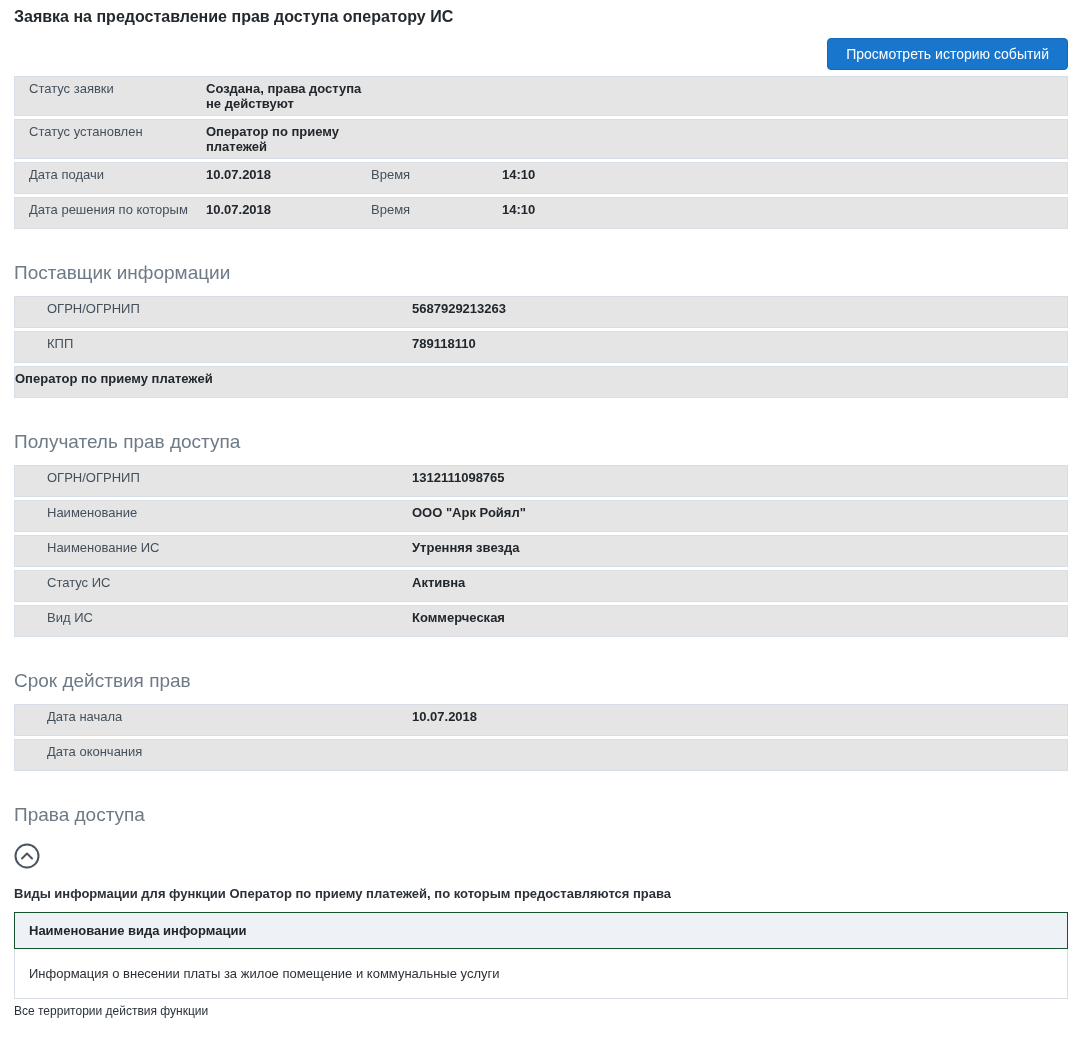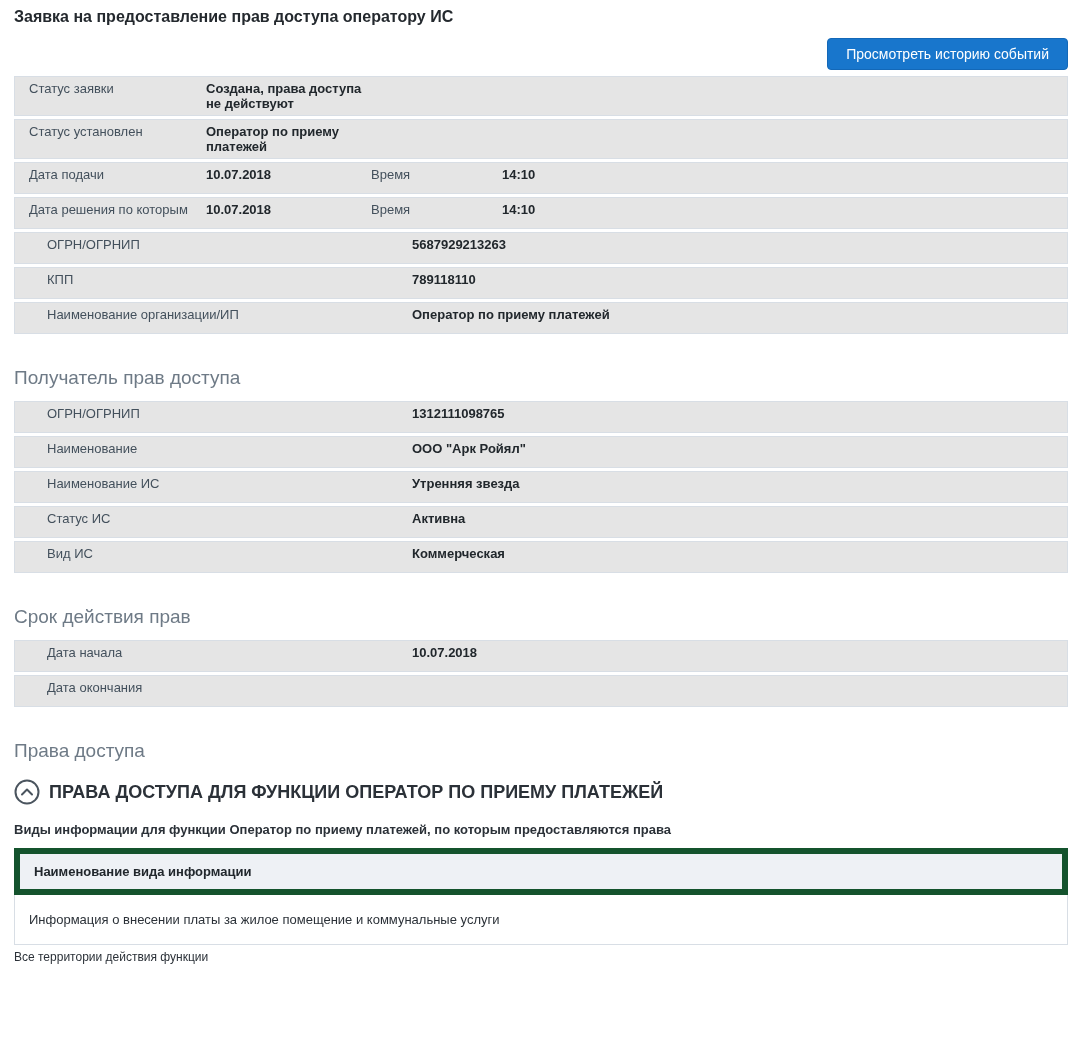--- a/index.html
+++ b/index.html
@@ -105,21 +105,21 @@
   .section-description {
     margin-top: 17px;
     font-size: 13px;
     font-weight: bold;
     color: #2b3138;
   }
 
   .list-table { margin-top: 11px; width: 100%; }
   .list-table-header {
     background: #eef1f5;
-    border: 6px solid #14532d;
+    border: 1px solid #14532d;
     font-size: 13px;
     font-weight: bold;
     color: #21272c;
     padding: 10px 14px;
   }
   .list-table-row {
     background: #ffffff;
     border: 1px solid #d8dee5;
     border-top: none;
     font-size: 13px;
@@ -159,31 +159,31 @@
       <div class="kv-time">14:10</div>
     </div>
     <div class="kv-row">
       <div class="kv-label">Дата решения по которым</div>
       <div class="kv-value">10.07.2018</div>
       <div class="kv-time-label">Время</div>
       <div class="kv-time">14:10</div>
     </div>
   </div>
 
+  <div class="section-heading">Поставщик информации</div>
   <div class="kv-table t2">
     <div class="kv-row">
       <div class="kv-label">ОГРН/ОГРНИП</div>
       <div class="kv-value">5687929213263</div>
     </div>
     <div class="kv-row">
       <div class="kv-label">КПП</div>
       <div class="kv-value">789118110</div>
     </div>
     <div class="kv-row">
-      <div class="kv-label">Наименование организации/ИП</div>
       <div class="kv-value">Оператор по приему платежей</div>
     </div>
   </div>
 
   <div class="section-heading">Получатель прав доступа</div>
   <div class="kv-table t2">
     <div class="kv-row">
       <div class="kv-label">ОГРН/ОГРНИП</div>
       <div class="kv-value">1312111098765</div>
     </div>
@@ -217,21 +217,20 @@
     </div>
   </div>
 
   <div class="section-heading">Права доступа</div>
 
   <div class="collapse-header">
     <svg class="collapse-icon" viewBox="0 0 26 26">
       <circle cx="13" cy="13" r="11.5" fill="none" stroke="#4a545e" stroke-width="2"></circle>
       <polyline points="8,15.5 13,10.5 18,15.5" fill="none" stroke="#4a545e" stroke-width="2" stroke-linecap="round" stroke-linejoin="round"></polyline>
     </svg>
-    <div class="collapse-title">ПРАВА ДОСТУПА ДЛЯ ФУНКЦИИ ОПЕРАТОР ПО ПРИЕМУ ПЛАТЕЖЕЙ</div>
   </div>
 
   <div class="section-description">Виды информации для функции Оператор по приему платежей, по которым предоставляются права</div>
 
   <div class="list-table">
     <div class="list-table-header">Наименование вида информации</div>
     <div class="list-table-row">Информация о внесении платы за жилое помещение и коммунальные услуги</div>
   </div>
 
   <div class="territories-note">Все территории действия функции</div>

